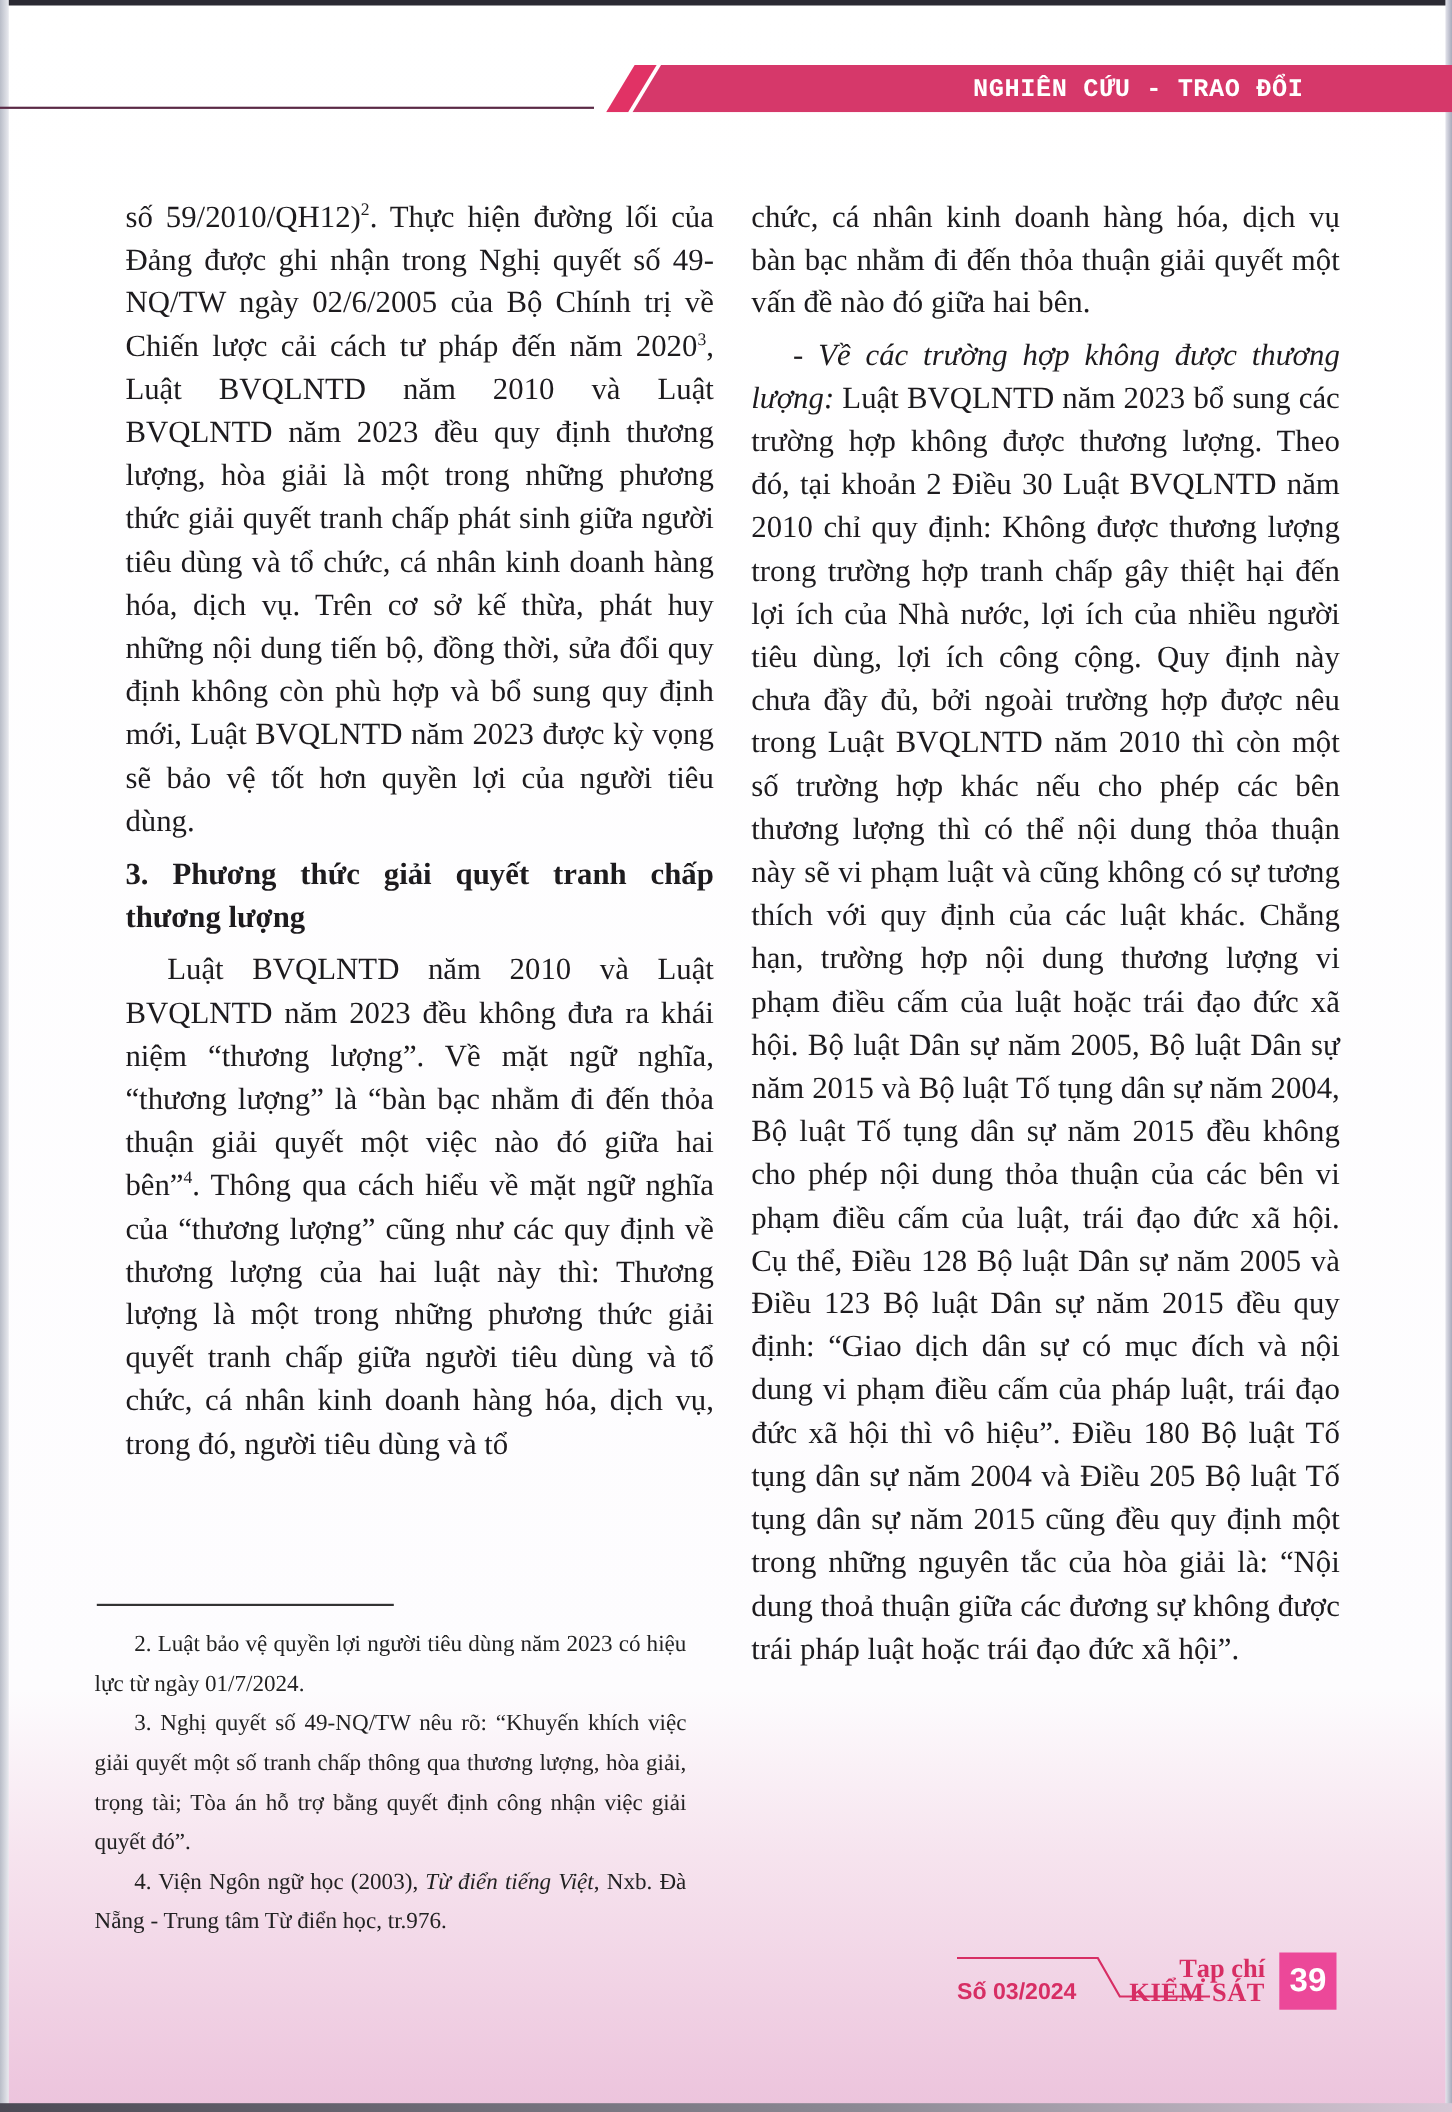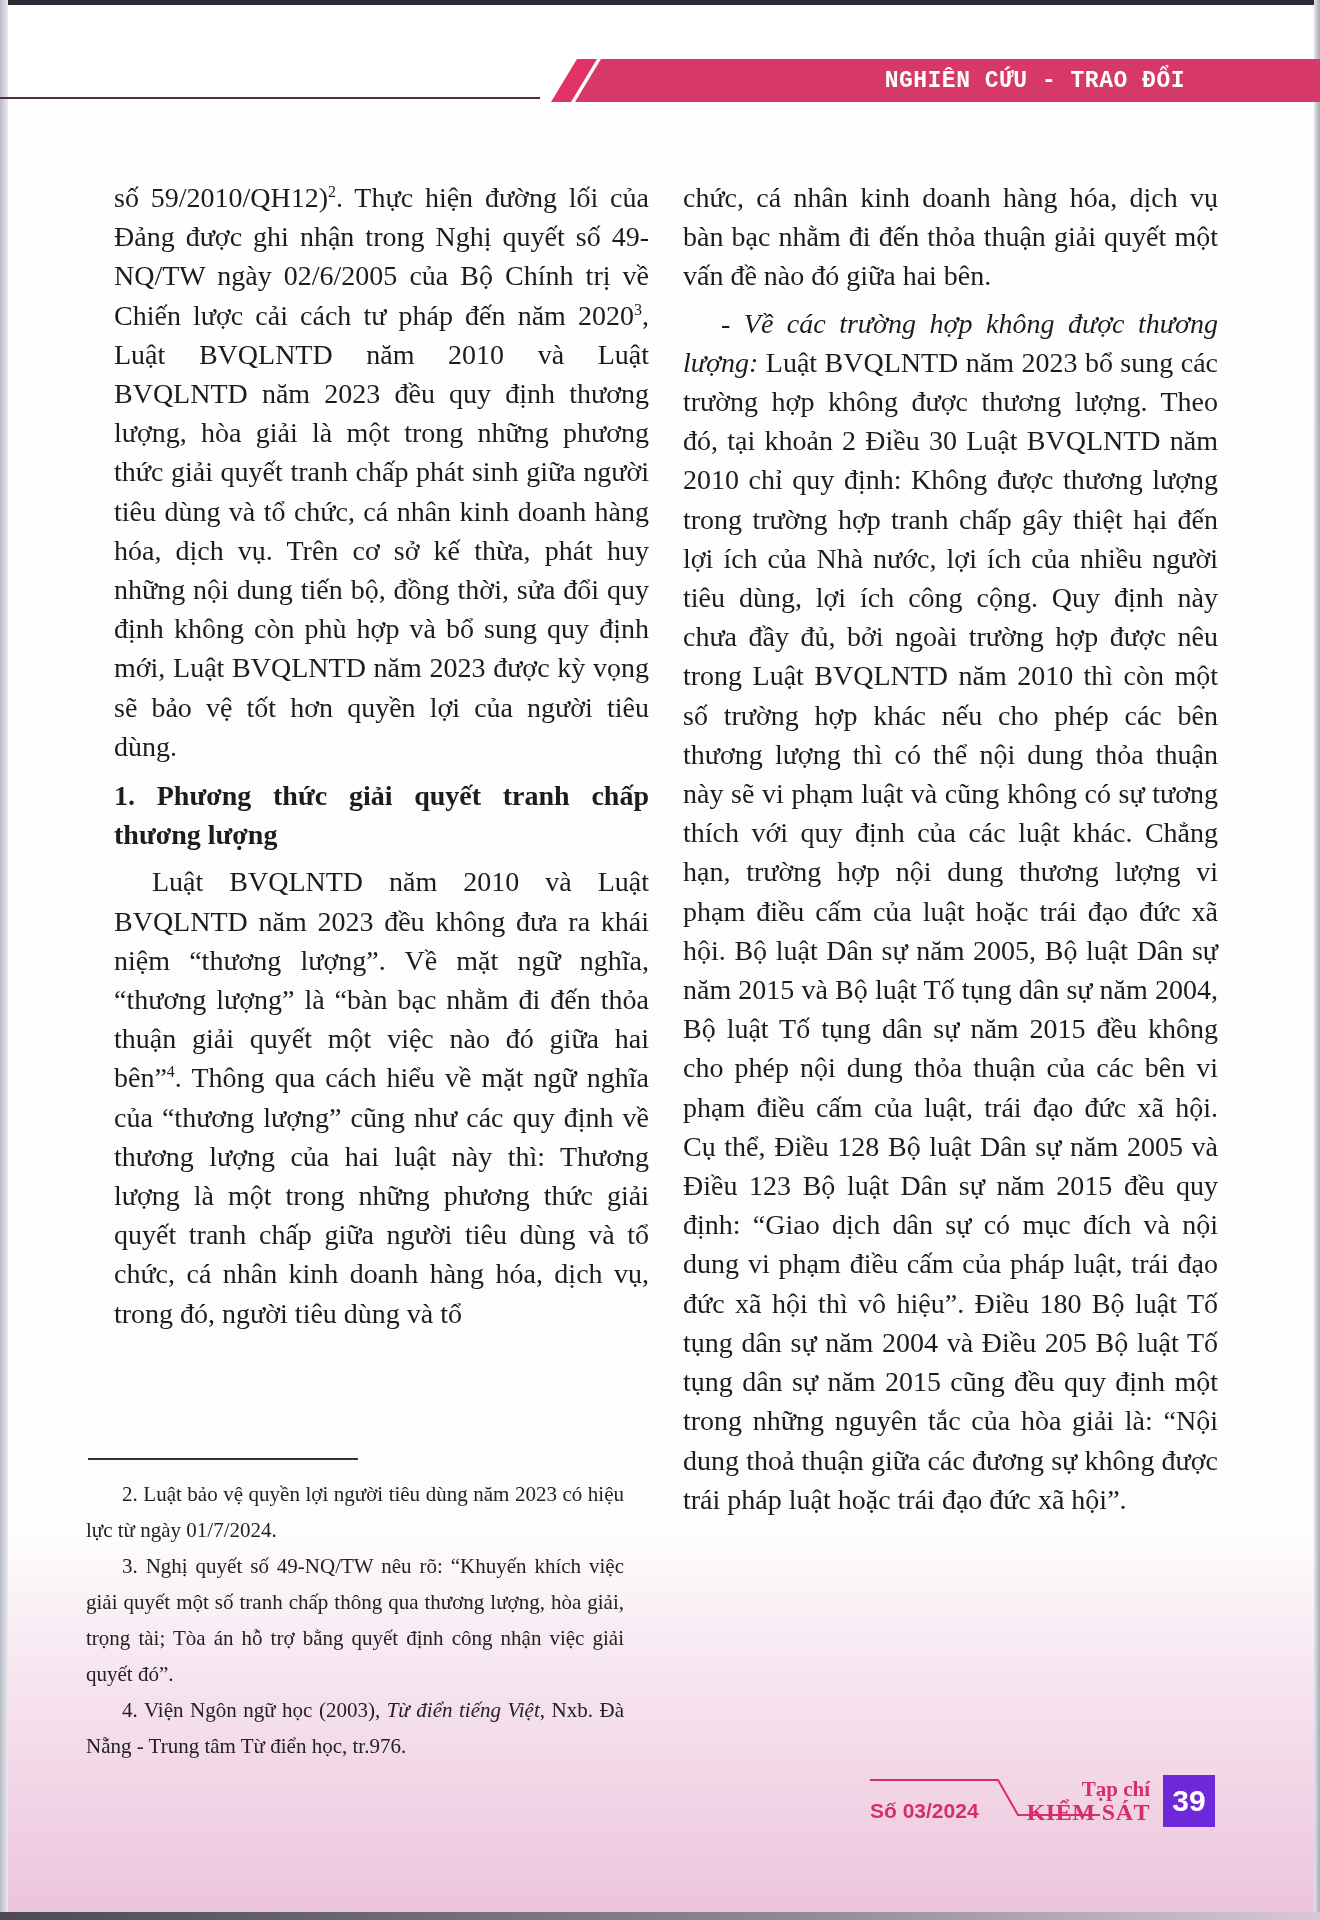--- a/index.html
+++ b/index.html
@@ -43,29 +43,29 @@
     
     .footer { position: absolute; top: 1775px; left: 870px; width: 360px; height: 70px; }
     .issue-line { position: absolute; left: 0; top: 0; }
     .issue-number {
       position: absolute; left: 0; top: 24px;
       font-family: "Liberation Sans", "DejaVu Sans", sans-serif; font-weight: bold;
       font-size: 21px; color: #d72e64;
     }
     .mag-small {
       position: absolute; right: 80px; top: 2px;
-      font-family: "Liberation Serif", serif; font-weight: bold; font-size: 21px; color: #d72e64;
+      font-family: "Liberation Serif", serif; font-weight: bold; font-size: 24px; color: #d72e64;
     }
     .mag-big {
       position: absolute; right: 80px; top: 24px;
       font-family: "Liberation Serif", serif; font-weight: bold; font-size: 24px; color: #d72e64; letter-spacing: 0.5px;
     }
     .page-number {
       position: absolute; right: 15px; top: 0; width: 52px; height: 52px;
-      background: #6d28d9; color: #fff;
+      background: #ec4899; color: #fff;
       font-family: "Liberation Sans", "DejaVu Sans", sans-serif; font-weight: bold; font-size: 30px;
       display: flex; align-items: center; justify-content: center;
     }
   </style>
 </head>
 <body>
 
 <div class="page-edge-top"></div>
 <div class="page-edge-left"></div>
 <div class="page-edge-right"></div>
@@ -74,21 +74,21 @@
 <div class="header-band">
   <svg width="783" height="43">
     <polygon points="14,43 40,0 60,0 34,43" fill="#e13265"></polygon>
     <polygon points="38,43 64,0 783,0 783,43" fill="#d6386a"></polygon>
   </svg>
 </div>
 <div class="header-title">NGHIÊN CỨU - TRAO ĐỔI</div>
 
 <div class="col col-left">
   <p><span>số 59/2010/QH12)</span><sup>2</sup><span>. Thực hiện đường lối của Đảng được ghi nhận trong Nghị quyết số 49-NQ/TW ngày 02/6/2005 của Bộ Chính trị về Chiến lược cải cách tư pháp đến năm 2020</span><sup>3</sup><span>, Luật BVQLNTD năm 2010 và Luật BVQLNTD năm 2023 đều quy định thương lượng, hòa giải là một trong những phương thức giải quyết tranh chấp phát sinh giữa người tiêu dùng và tổ chức, cá nhân kinh doanh hàng hóa, dịch vụ. Trên cơ sở kế thừa, phát huy những nội dung tiến bộ, đồng thời, sửa đổi quy định không còn phù hợp và bổ sung quy định mới, Luật BVQLNTD năm 2023 được kỳ vọng sẽ bảo vệ tốt hơn quyền lợi của người tiêu dùng.</span></p>
-  <p class="heading gap-top">1. Phương thức giải quyết tranh chấp thương lượng</p>
+  <p class="heading gap-top">3. Phương thức giải quyết tranh chấp thương lượng</p>
   <p class="indent gap-top"><span>Luật BVQLNTD năm 2010 và Luật BVQLNTD năm 2023 đều không đưa ra khái niệm “thương lượng”. Về mặt ngữ nghĩa, “thương lượng” là “bàn bạc nhằm đi đến thỏa thuận giải quyết một việc nào đó giữa hai bên”</span><sup>4</sup><span>. Thông qua cách hiểu về mặt ngữ nghĩa của “thương lượng” cũng như các quy định về thương lượng của hai luật này thì: Thương lượng là một trong những phương thức giải quyết tranh chấp giữa người tiêu dùng và tổ chức, cá nhân kinh doanh hàng hóa, dịch vụ, trong đó, người tiêu dùng và tổ</span></p>
 </div>
 
 <div class="footnote-rule"></div>
 <div class="footnotes">
   <p>2. Luật bảo vệ quyền lợi người tiêu dùng năm 2023 có hiệu lực từ ngày 01/7/2024.</p>
   <p>3. Nghị quyết số 49-NQ/TW nêu rõ: “Khuyến khích việc giải quyết một số tranh chấp thông qua thương lượng, hòa giải, trọng tài; Tòa án hỗ trợ bằng quyết định công nhận việc giải quyết đó”.</p>
   <p><span>4. Viện Ngôn ngữ học (2003), </span><i>Từ điển tiếng Việt</i><span>, Nxb. Đà Nẵng - Trung tâm Từ điển học, tr.976.</span></p>
 </div>
 

